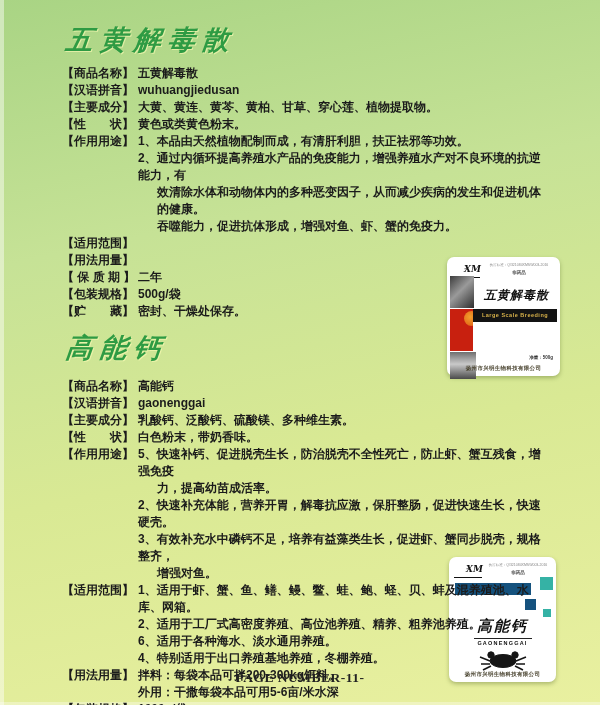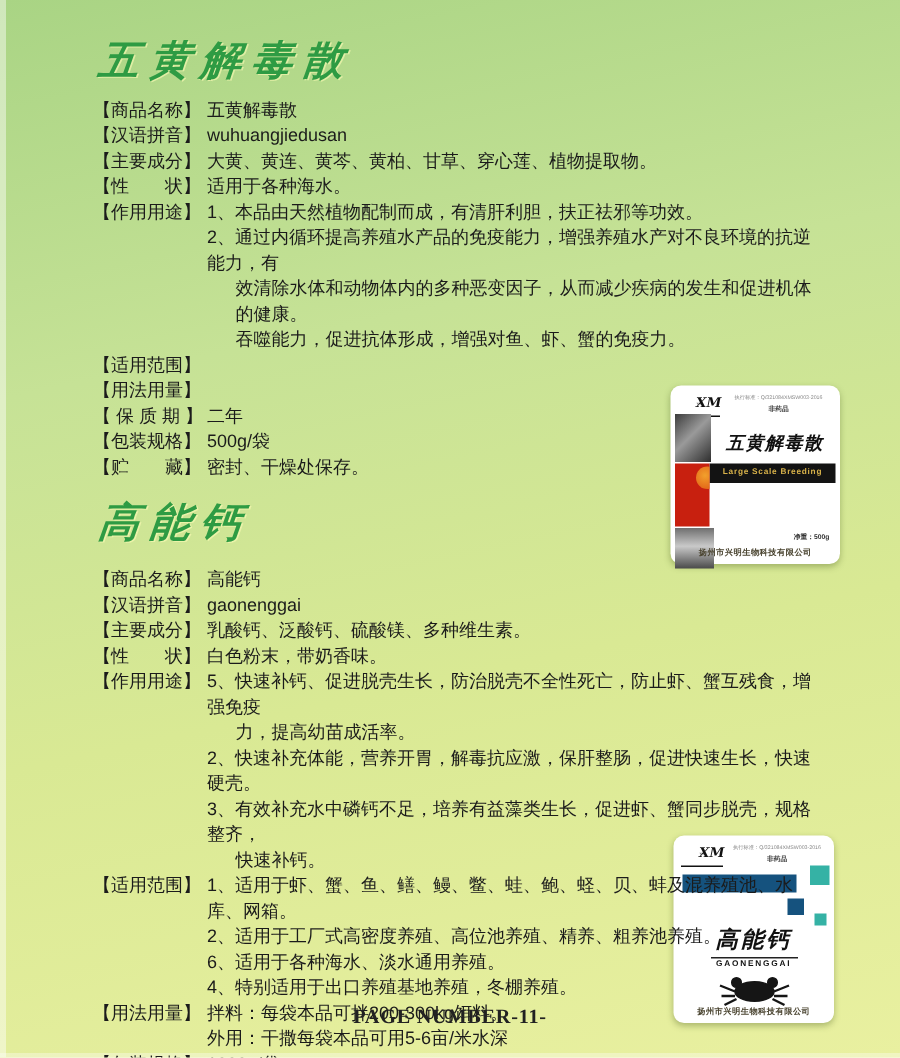--- a/index.html
+++ b/index.html
@@ -29,21 +29,21 @@
     font-family:"DejaVu Serif","Liberation Serif",serif;
     transform:skewX(-6deg);
     text-shadow:1px 1px 0 rgba(250,250,180,.65);
     z-index:2;white-space:nowrap;
   }
   #title-1{top:22px;}
   #title-2{top:330px;}
 
   .rows{
     position:absolute;left:62px;width:480px;
-    font-size:12px;line-height:17px;font-weight:normal;color:var(--text);
+    font-size:12px;line-height:17px;font-weight:bold;color:var(--text);
     z-index:2;
   }
   #rows-0{top:65px;}
   #rows-1{top:378px;}
   .row{display:flex;align-items:flex-start;}
   .label{flex:0 0 76px;white-space:nowrap;}
   .content{flex:1;min-width:0;}
   .line.ind{padding-left:19px;}
 
   
@@ -110,21 +110,21 @@
       </div>
       <div class="row">
         <span class="label">【主要成分】</span>
         <div class="content">
           <div class="line">大黄、黄连、黄芩、黄柏、甘草、穿心莲、植物提取物。</div>
         </div>
       </div>
       <div class="row">
         <span class="label">【性　　状】</span>
         <div class="content">
-          <div class="line">适用于各种海水。</div>
+          <div class="line">黄色或类黄色粉末。</div>
         </div>
       </div>
       <div class="row">
         <span class="label">【作用用途】</span>
         <div class="content">
           <div class="line">1、本品由天然植物配制而成，有清肝利胆，扶正祛邪等功效。</div>
           <div class="line">2、通过内循环提高养殖水产品的免疫能力，增强养殖水产对不良环境的抗逆能力，有</div>
           <div class="line ind">效清除水体和动物体内的多种恶变因子，从而减少疾病的发生和促进机体的健康。</div>
           <div class="line ind">吞噬能力，促进抗体形成，增强对鱼、虾、蟹的免疫力。</div>
         </div>
@@ -199,21 +199,21 @@
           <div class="line">白色粉末，带奶香味。</div>
         </div>
       </div>
       <div class="row">
         <span class="label">【作用用途】</span>
         <div class="content">
           <div class="line">5、快速补钙、促进脱壳生长，防治脱壳不全性死亡，防止虾、蟹互残食，增强免疫</div>
           <div class="line ind">力，提高幼苗成活率。</div>
           <div class="line">2、快速补充体能，营养开胃，解毒抗应激，保肝整肠，促进快速生长，快速硬壳。</div>
           <div class="line">3、有效补充水中磷钙不足，培养有益藻类生长，促进虾、蟹同步脱壳，规格整齐，</div>
-          <div class="line ind">快速补钙。</div>
+          <div class="line ind">增强对鱼。</div>
         </div>
       </div>
       <div class="row">
         <span class="label">【适用范围】</span>
         <div class="content">
           <div class="line">1、适用于虾、蟹、鱼、鳝、鳗、鳖、蛙、鲍、蛏、贝、蚌及混养殖池、水库、网箱。</div>
           <div class="line">2、适用于工厂式高密度养殖、高位池养殖、精养、粗养池养殖。</div>
           <div class="line">6、适用于各种海水、淡水通用养殖。</div>
           <div class="line">4、特别适用于出口养殖基地养殖，冬棚养殖。</div>
         </div>

